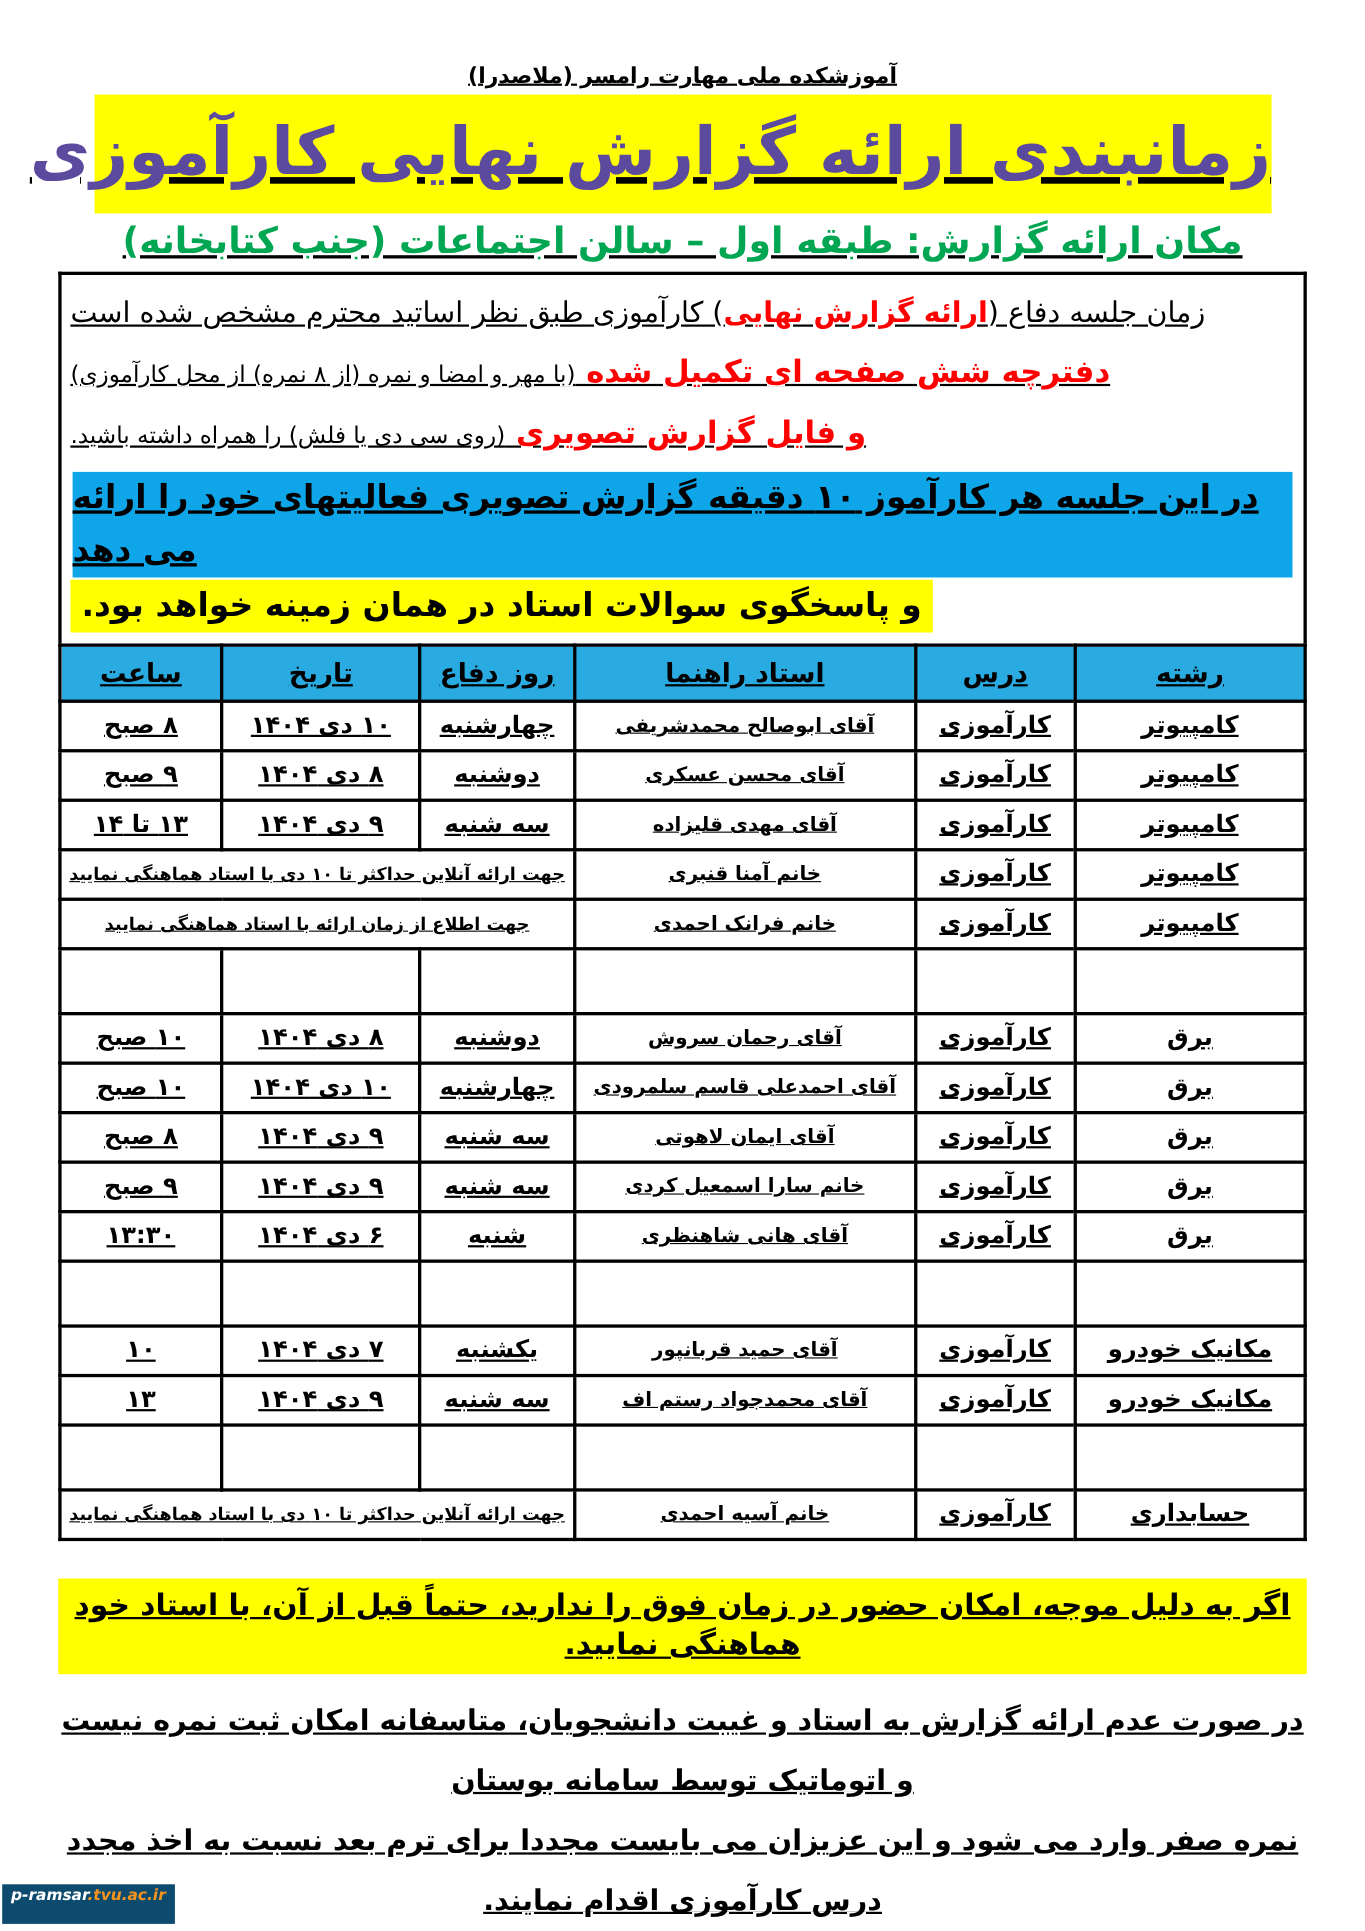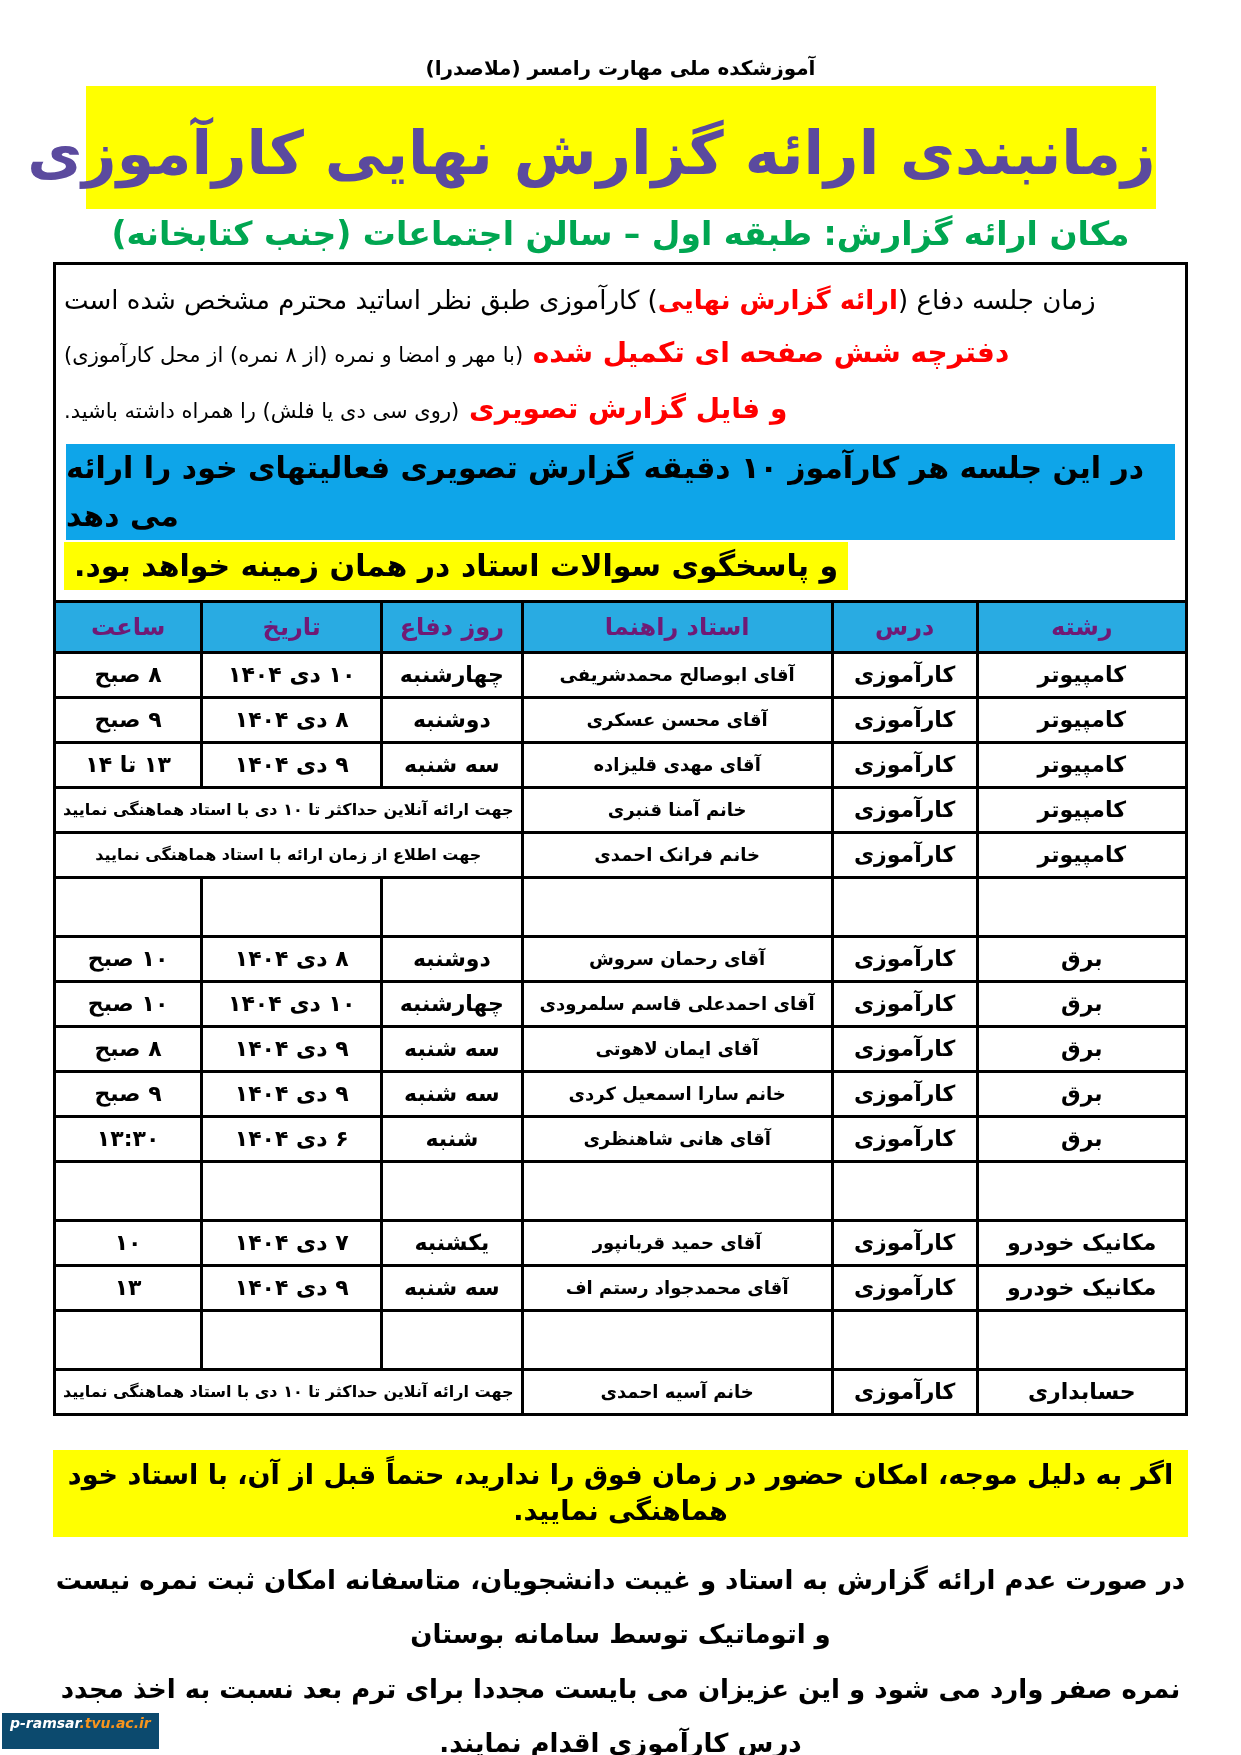--- a/index.html
+++ b/index.html
@@ -1,30 +1,30 @@
 <!DOCTYPE html>
 <html lang="fa" dir="rtl"><head>
 <meta charset="utf-8">
 <style>
   html,body { margin:0; padding:0; background:#fff; }
   body { font-family:"DejaVu Sans", sans-serif; }
   .page {
     position:relative; width:1241px; height:1755px; background:#ffffff;
-    margin:0 auto; direction:rtl; overflow:hidden;
+    margin:0 auto; direction:rtl; overflow:hidden;text-decoration:underline;
   }
   .content { padding:56px 53px 0 53px; }
 
   .school-line {
     text-align:center; font-weight:bold; font-size:20px; color:#000;
   }
 
   .title-banner {
     background:#FFFF00; color:#5B4A9E; font-weight:bold; font-size:60px;
     line-height:1.45; text-align:center; width:1070px; margin:6px auto 0;
-    padding:24px 0 12px; white-space:nowrap;
+    padding:9px 0 12px; white-space:nowrap;
   }
 
   .location-line {
     text-align:center; color:#00A651; font-weight:bold; font-size:33px;
     margin-top:4px; line-height:1.3;
   }
 
   .info-box {
     border:3px solid #000; border-bottom:none; margin-top:6px;
     text-align:left; padding:12px 8px 10px;
@@ -46,21 +46,21 @@
   }
 
   table.schedule {
     width:100%; border-collapse:collapse; table-layout:fixed;
   }
   table.schedule th, table.schedule td {
     border:3px solid #000; text-align:center; vertical-align:middle;
     overflow:hidden; padding:0 3px;
   }
   table.schedule th {
-    background:#29ABE2; color:#701a75; font-weight:bold; font-size:24px; height:48px;margin-left:32px;
+    background:#29ABE2; color:#000000; font-weight:bold; font-size:24px; height:48px;margin-left:32px;
   }
   table.schedule td { font-weight:bold; font-size:22px; color:#000; height:42px; }
   table.schedule td.cell-professor { font-size:18px; }
   table.schedule td.cell-note { font-size:16px; }
   table.schedule tr.empty-row td { height:56px; }
 
   .warning-banner {
     background:#FFFF00; color:#000; font-weight:bold; font-size:27px;
     text-align:center; margin-top:34px; padding:7px 2px; line-height:1.35;
   }

